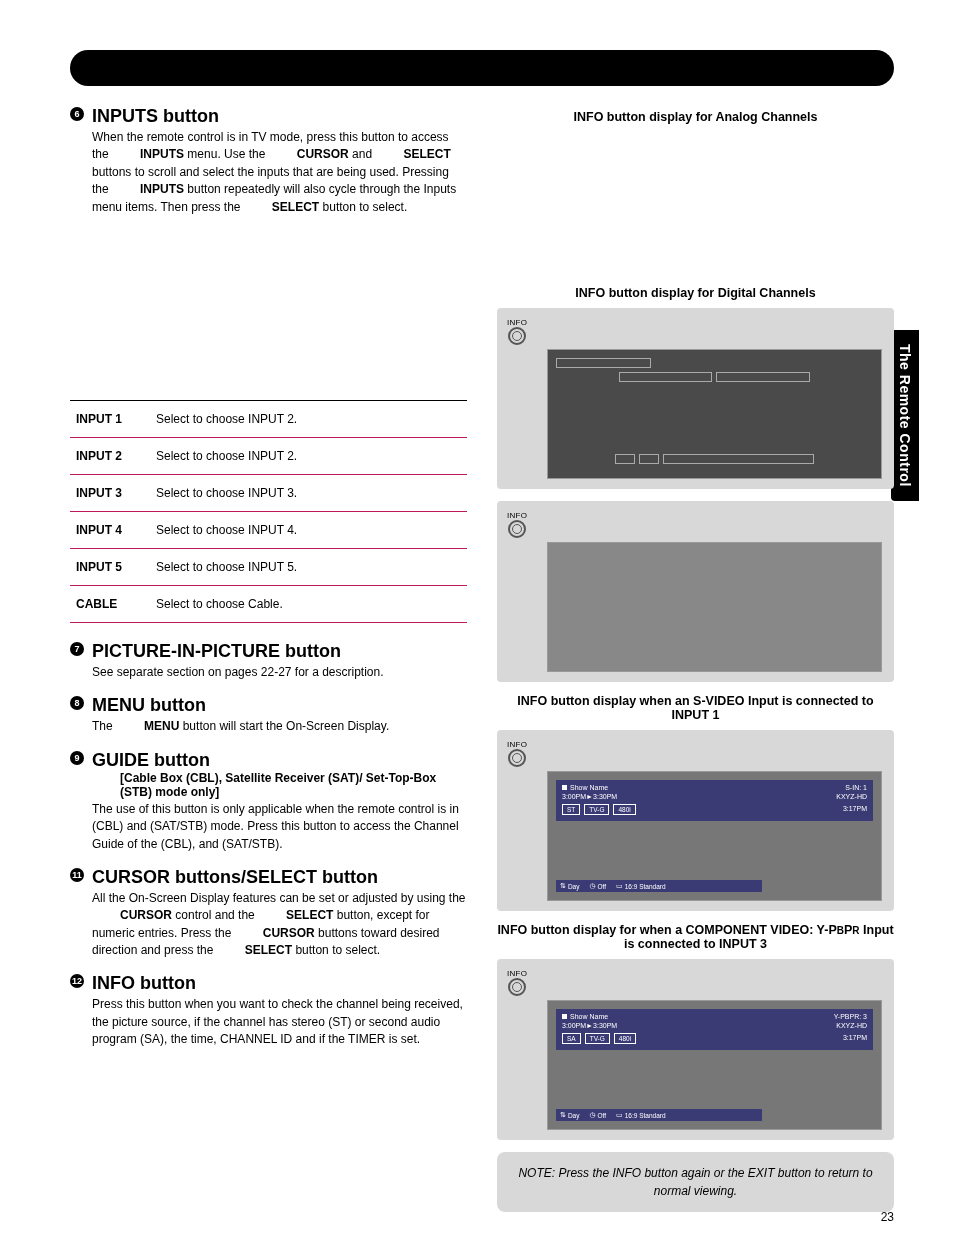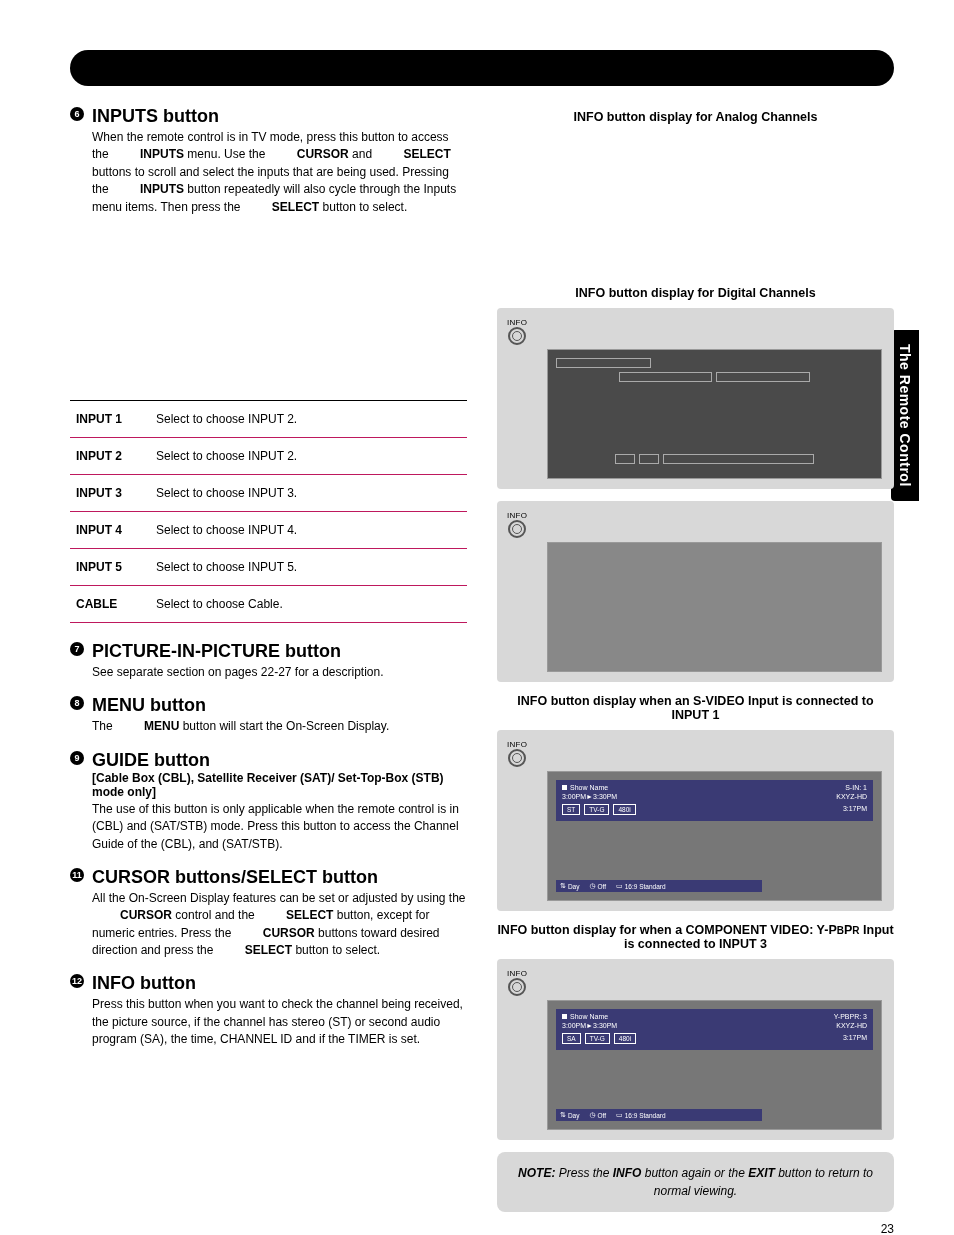--- a/index.html
+++ b/index.html
@@ -135,37 +135,37 @@
   .ghost-row .ghost-bar { flex: 1; }
   .note-box {
     background: #d8d8d8;
     border-radius: 8px;
     padding: 12px 14px;
     font-style: italic;
     font-size: 12px;
     line-height: 1.5;
     margin-top: 8px;
   }
-  .note-box b { font-weight: bold; font-style: italic; }
+  .note-box b { font-weight: normal; font-style: italic; }
   .side-tab {
     position: absolute;
     right: 35px;
     top: 330px;
     background: #000;
     color: #fff;
     font-weight: bold;
     font-size: 14px;
     padding: 14px 6px;
     writing-mode: vertical-rl;
     border-radius: 4px 0 0 4px;
     letter-spacing: 0.5px;
   }
   .page-num {
     position: absolute;
-    bottom: 16px;
+    bottom: 28px;
     right: 60px;
     font-size: 12px;
   }
   .spacer-160 { height: 160px; }
 </style>
 </head>
 <body>
 
 <div class="page">
   <div class="black-bar"></div>
@@ -233,21 +233,21 @@
         <div class="item-body">
           <span>The </span><b>MENU</b><span> button will start the On-Screen Display.</span>
         </div>
       </div>
 
       <div class="item">
         <div class="item-head">
           <span class="bullet">9</span>
           <div>
             <div class="item-title">GUIDE button</div>
-            <div class="item-title" style="font-size:12px;">[Cable Box (CBL), Satellite Receiver (SAT)/ Set-Top-Box (STB) mode only]</div>
+            <div class="item-title" style="font-size:12px;margin-left:28px;">[Cable Box (CBL), Satellite Receiver (SAT)/ Set-Top-Box (STB) mode only]</div>
           </div>
         </div>
         <div class="item-body">The use of this button is only applicable when the remote control is in (CBL) and (SAT/STB) mode. Press this button to access the Channel Guide of the (CBL), and (SAT/STB).</div>
       </div>
 
 
       <div class="item">
         <div class="item-head">
           <span class="bullet">11</span>
           <span class="item-title">CURSOR buttons/SELECT button</span>

